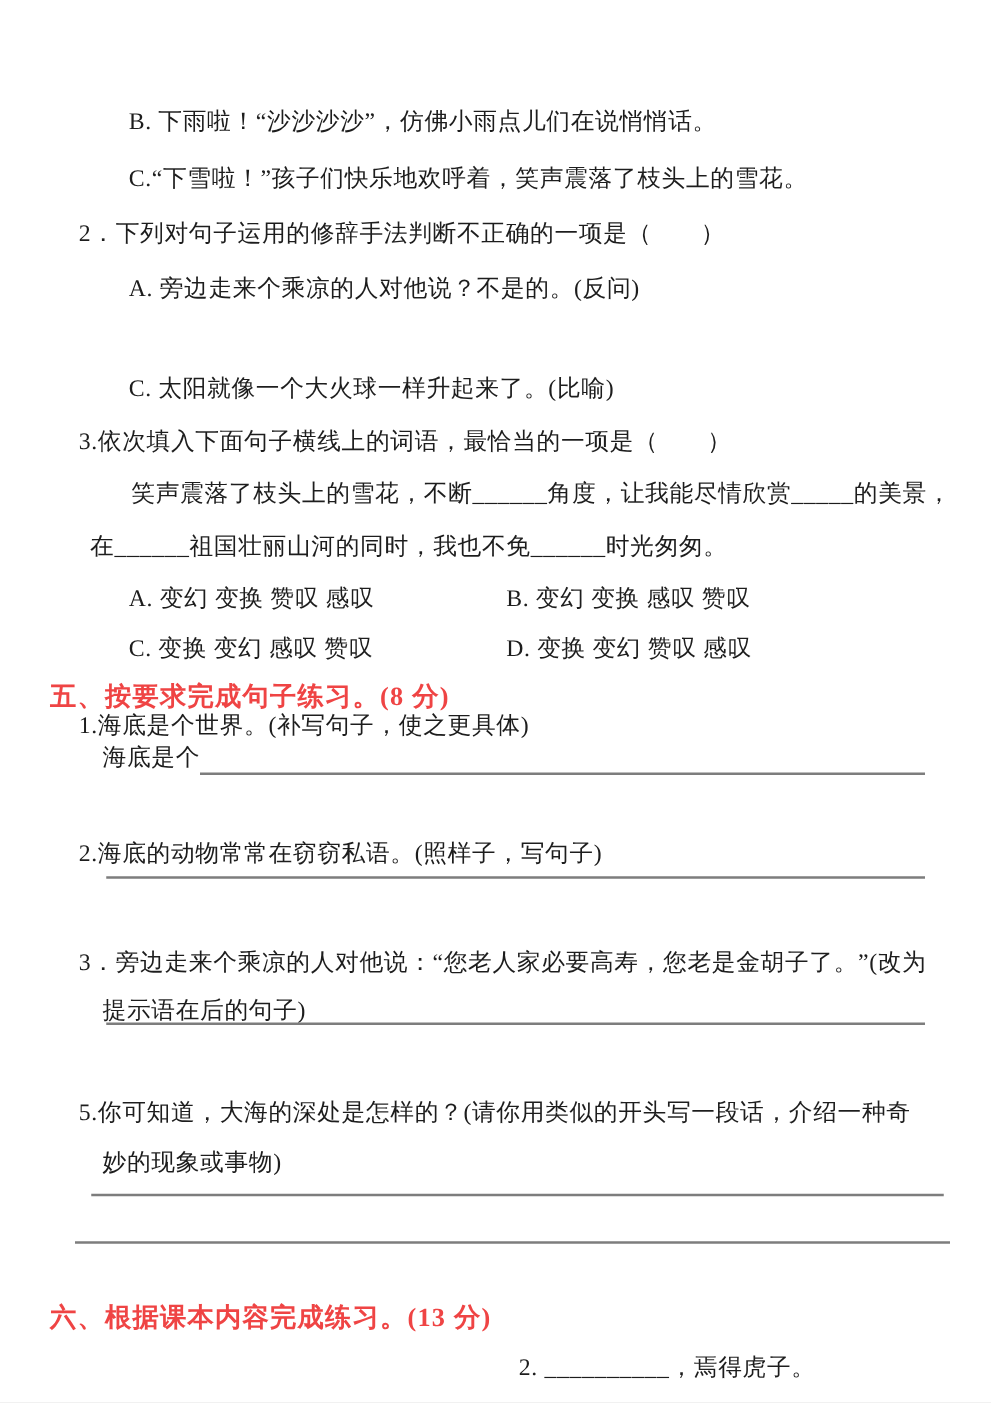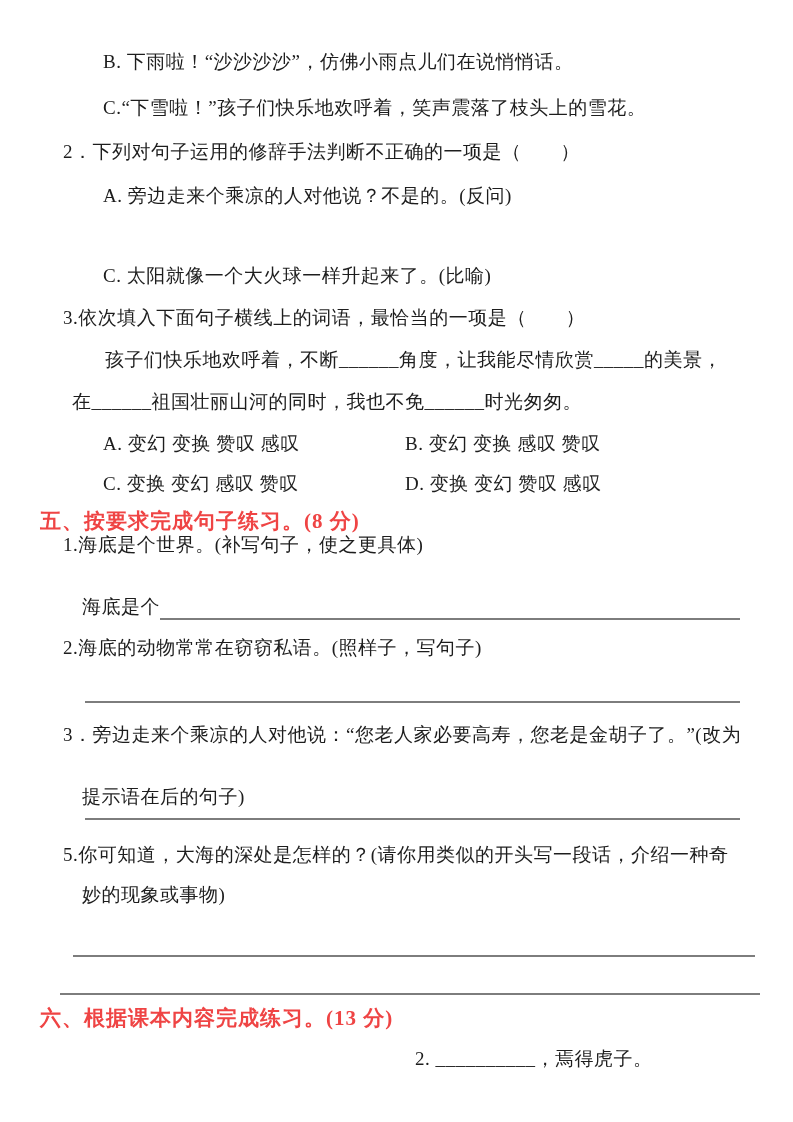--- a/index.html
+++ b/index.html
@@ -12,20 +12,21 @@
     font-family: "Liberation Serif", "DejaVu Serif", serif;
     color: #1d1d1d;
     overflow: hidden;
   }
   .ln {
     position: absolute;
     font-size: 19px;
     line-height: 26px;
     white-space: nowrap;
     letter-spacing: 0.5px;
+    margin-top: 36px;
   }
   .heading {
     font-weight: 700;
     font-size: 21px;
     letter-spacing: 1px;
     color: #ef4444;
   }
   .rule {
     position: absolute;
     height: 0;
@@ -58,21 +59,21 @@
   #l-q3a   { top: 431px; left: 103px; }
   #l-q3b   { top: 431px; left: 405px; }
   #l-q3c   { top: 471px; left: 103px; }
   #l-q3d   { top: 471px; left: 405px; }
   #l-h5    { top: 508px; left: 40px;  }
   #l-s5q1  { top: 532px; left: 63px;  }
   #l-s5q1a { top: 594px; left: 82px;  width: 658px; }
   #l-s5q2  { top: 635px; left: 63px;  }
   #rule-1  { top: 701px; left: 85px;  width: 655px; }
   #l-s5q3a { top: 722px; left: 63px;  }
-  #l-s5q3b { top: 784px; left: 82px; text-align: center;  }
+  #l-s5q3b { top: 760px; left: 82px; text-align: center;  }
   #rule-2  { top: 818px; left: 85px;  width: 655px; }
   #l-s5q4a { top: 842px; left: 63px;  }
   #l-s5q4b { top: 882px; left: 82px;  }
   #rule-3  { top: 955px; left: 73px;  width: 682px; }
   #rule-4  { top: 993px; left: 60px;  width: 700px; }
   #l-h6    { top: 1005px; left: 40px; }
   #l-s6i1  { top: 1046px; left: 63px; }
   #l-s6i2  { top: 1046px; left: 415px; }
 </style>
 </head>
@@ -81,21 +82,21 @@
 <div id="page">
 
   <div class="ln" id="l-q1b">B. 下雨啦！“沙沙沙沙”，仿佛小雨点儿们在说悄悄话。</div>
   <div class="ln" id="l-q1c">C.“下雪啦！”孩子们快乐地欢呼着，笑声震落了枝头上的雪花。</div>
 
   <div class="ln" id="l-q2">2．下列对句子运用的修辞手法判断不正确的一项是（　　）</div>
   <div class="ln" id="l-q2a">A. 旁边走来个乘凉的人对他说？不是的。(反问)</div>
   <div class="ln" id="l-q2c">C. 太阳就像一个大火球一样升起来了。(比喻)</div>
 
   <div class="ln" id="l-q3">3.依次填入下面句子横线上的词语，最恰当的一项是（　　）</div>
-  <div class="ln" id="l-q3s1">孩子们快乐地欢呼着，不断______角度，让我能尽情欣赏_____的美景，</div>
+  <div class="ln" id="l-q3s1">笑声震落了枝头上的雪花，不断______角度，让我能尽情欣赏_____的美景，</div>
   <div class="ln" id="l-q3s2">在______祖国壮丽山河的同时，我也不免______时光匆匆。</div>
   <div class="ln" id="l-q3a">A. 变幻 变换 赞叹 感叹</div>
   <div class="ln" id="l-q3b">B. 变幻 变换 感叹 赞叹</div>
   <div class="ln" id="l-q3c">C. 变换 变幻 感叹 赞叹</div>
   <div class="ln" id="l-q3d">D. 变换 变幻 赞叹 感叹</div>
 
   <div class="ln heading" id="l-h5">五、按要求完成句子练习。(8 分)</div>
 
   <div class="ln" id="l-s5q1">1.海底是个世界。(补写句子，使之更具体)</div>
   <div class="fill-line" id="l-s5q1a">

